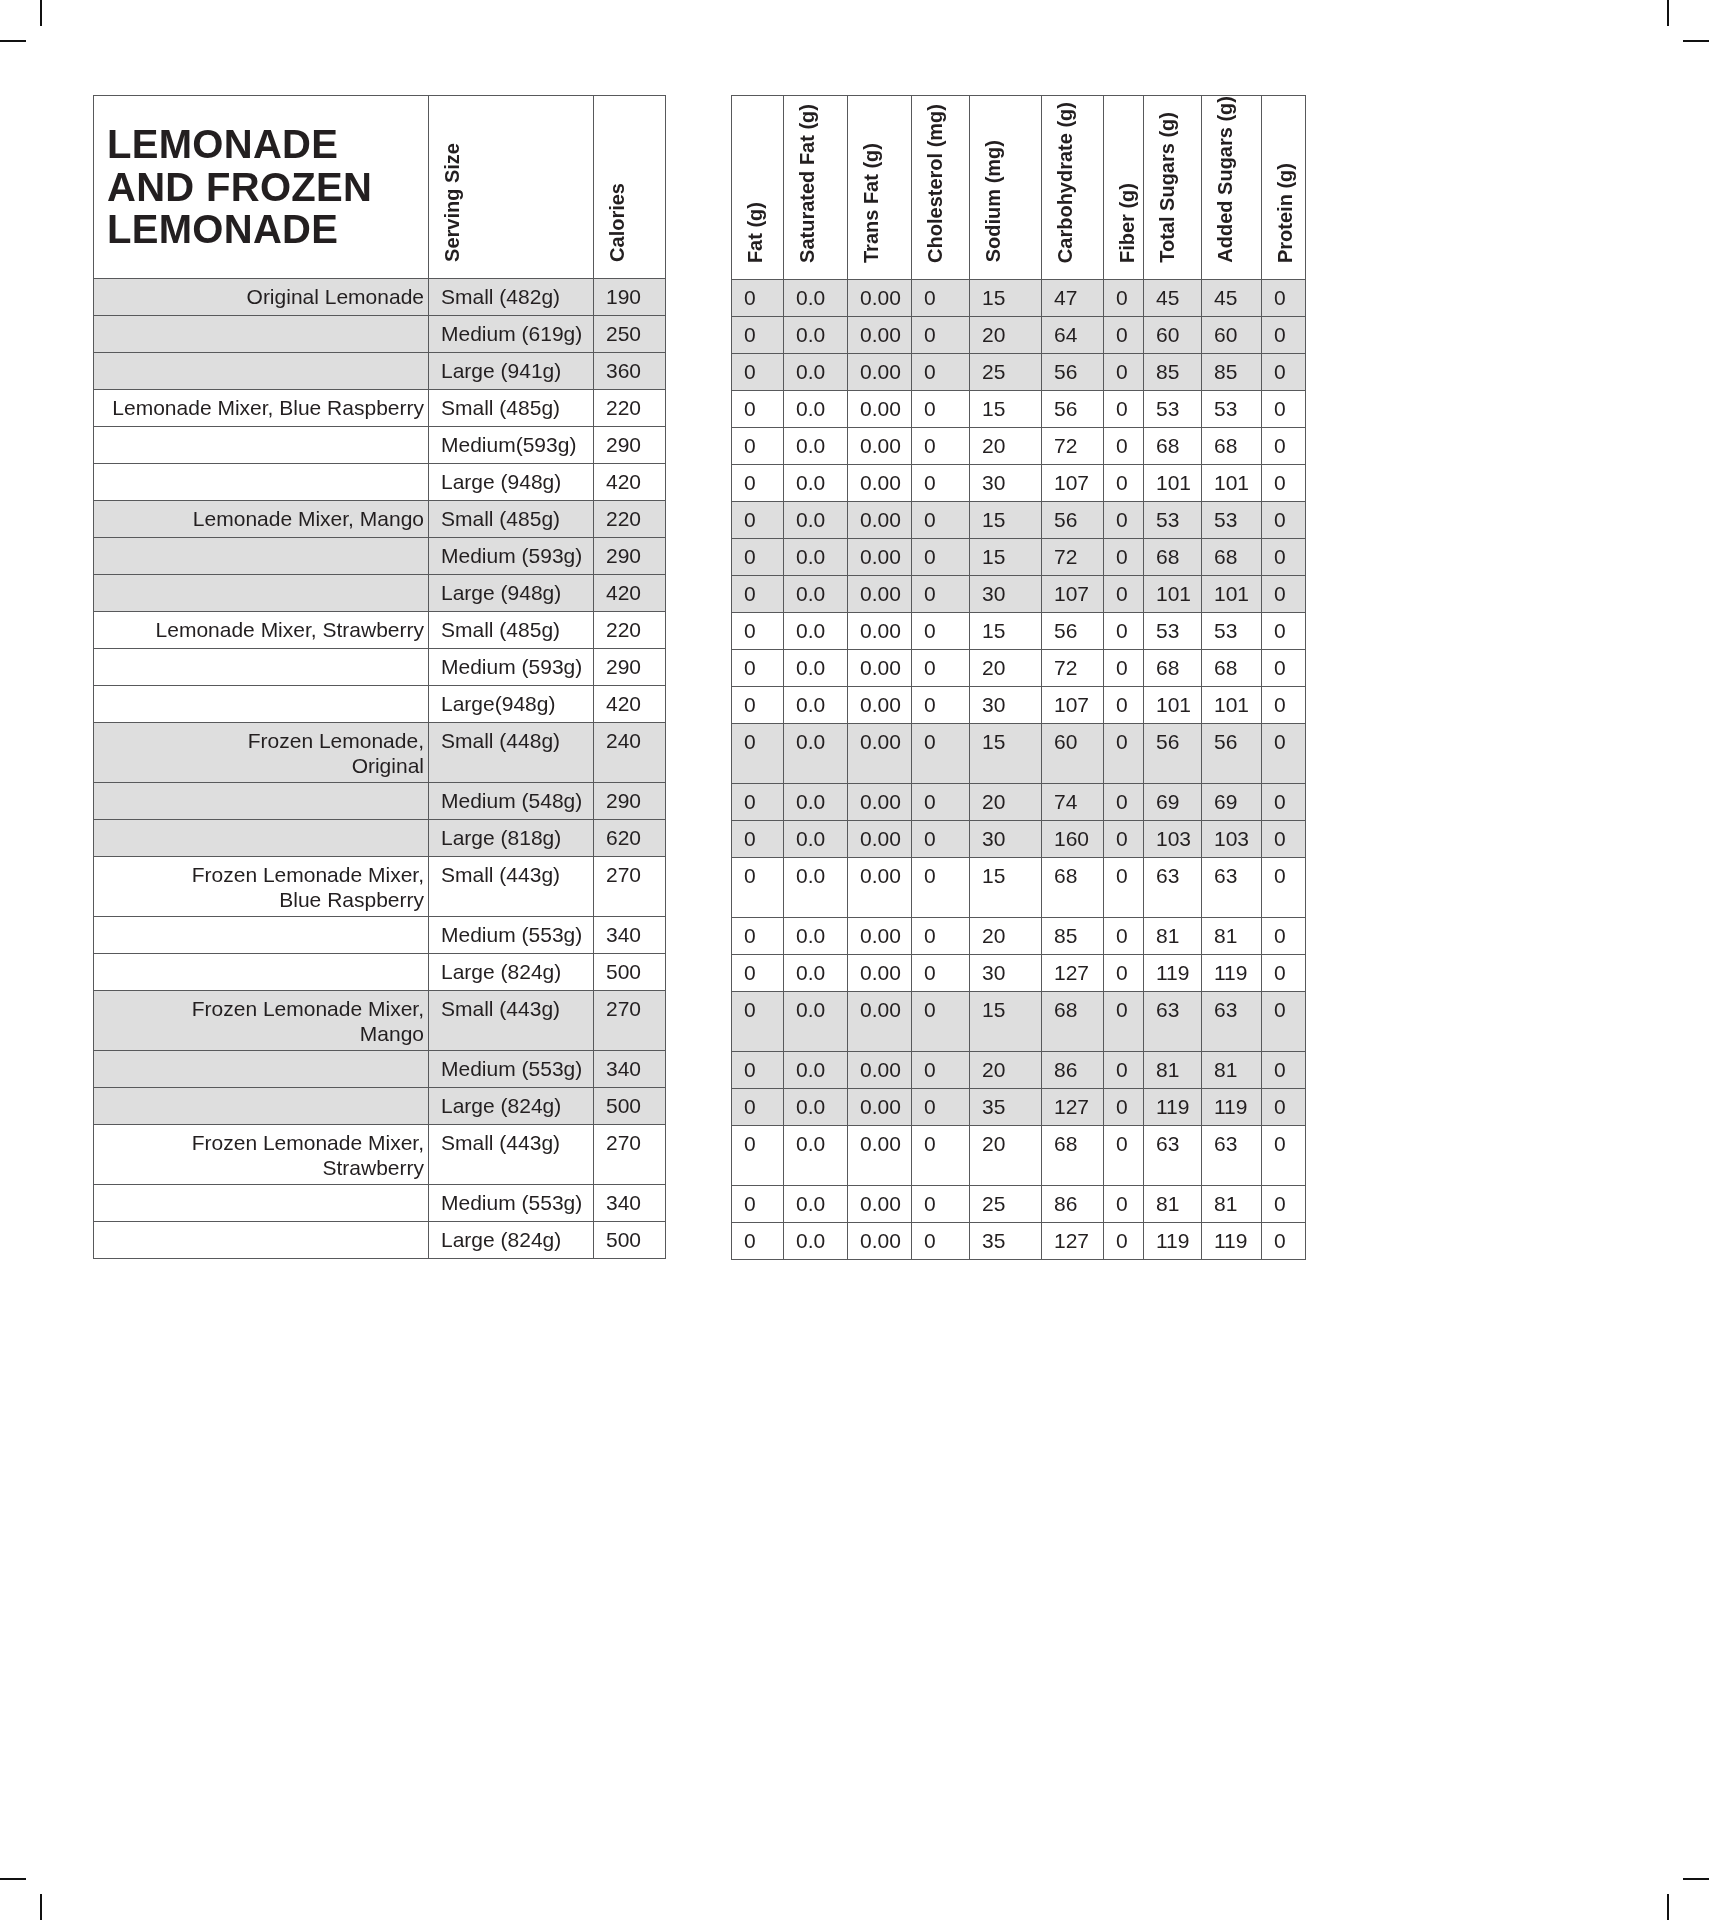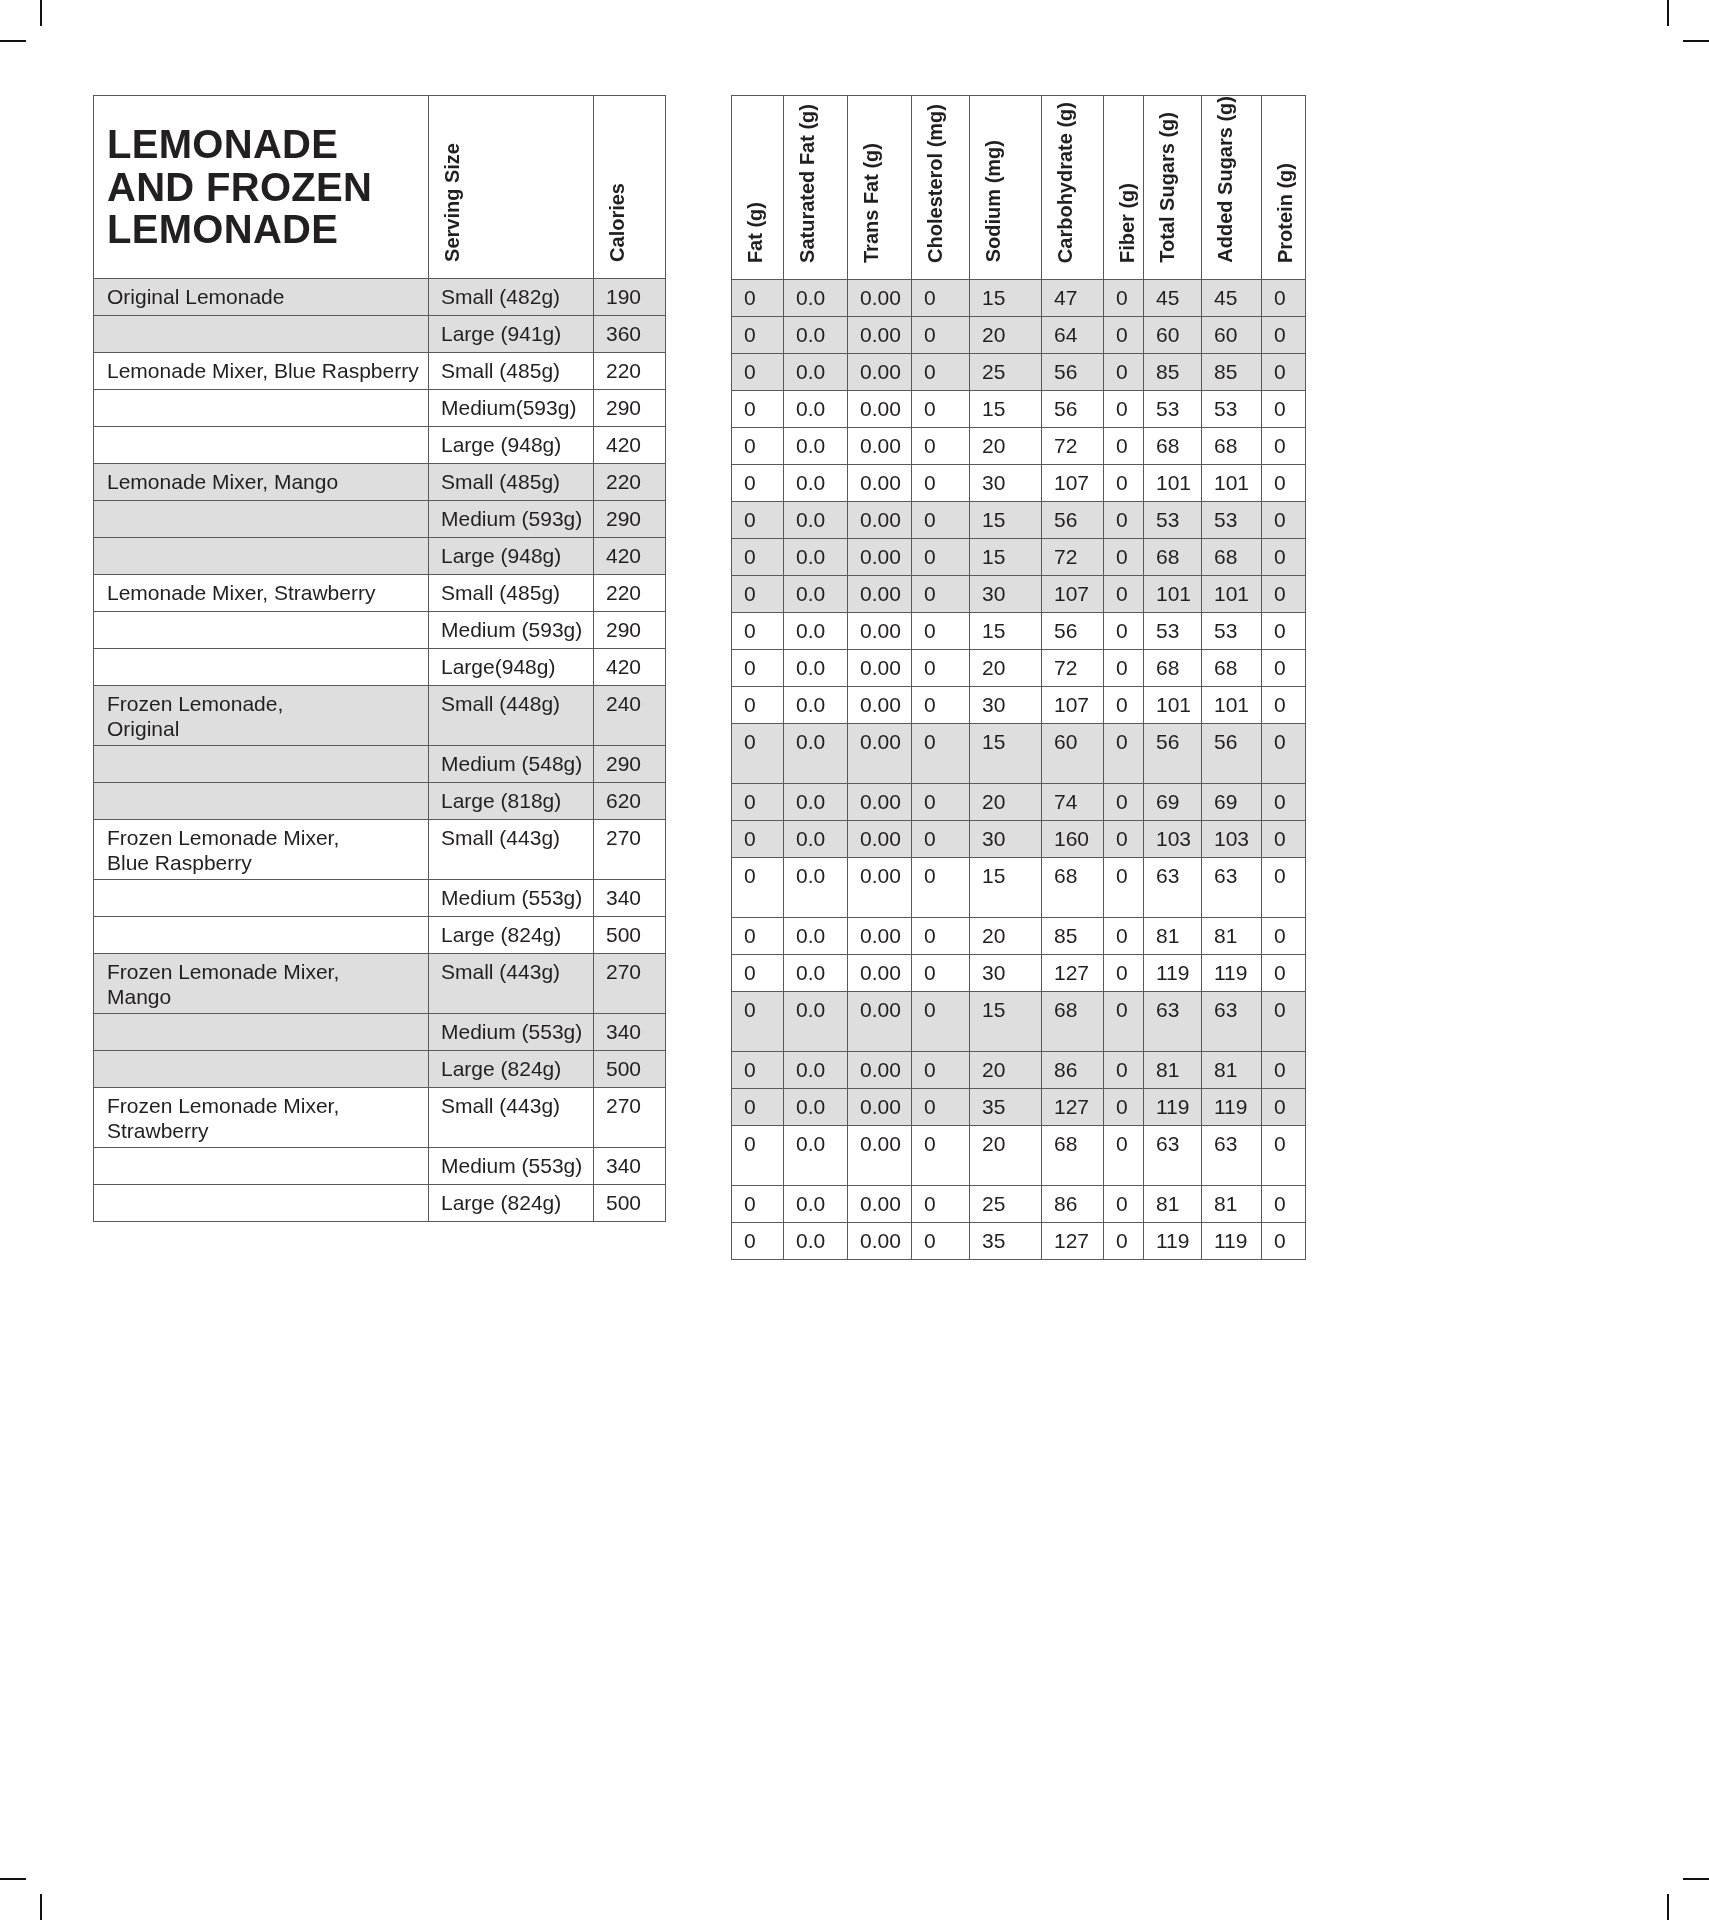--- a/index.html
+++ b/index.html
@@ -40,21 +40,21 @@
   tbody td{
     font-size:21px;
     vertical-align:top;
     padding:6px 4px 0 12px;
     line-height:1.18;
     background:#ffffff;
   }
   tr.normal{height:37px;}
   tr.tall{height:60px;}
   tr.shaded td{background:#dedede;}
-  td.name-cell{white-space:pre-line;padding-left:13px;}
+  td.name-cell{white-space:pre-line;padding-left:13px;text-align:right;}
 </style>
 </head>
 <body>
 
 <div class="page">
 
   <div class="mark mk-v" style="left:40px;top:0;"></div>
   <div class="mark mk-h" style="left:0;top:40px;"></div>
   <div class="mark mk-v" style="right:40px;top:0;"></div>
   <div class="mark mk-h" style="right:0;top:40px;"></div>
@@ -82,20 +82,25 @@
         <th class="vh">
           <div class="vert">Calories</div>
         </th>
       </tr>
     </thead>
     <tbody id="left-body">
         <tr class="shaded normal">
           <td class="name-cell">Original Lemonade</td>
           <td>Small (482g)</td>
           <td>190</td>
+        </tr>
+        <tr class="shaded normal">
+          <td class="name-cell"></td>
+          <td>Medium (619g)</td>
+          <td>250</td>
         </tr>
         <tr class="shaded normal">
           <td class="name-cell"></td>
           <td>Large (941g)</td>
           <td>360</td>
         </tr>
         <tr class="normal">
           <td class="name-cell">Lemonade Mixer, Blue Raspberry</td>
           <td>Small (485g)</td>
           <td>220</td>

